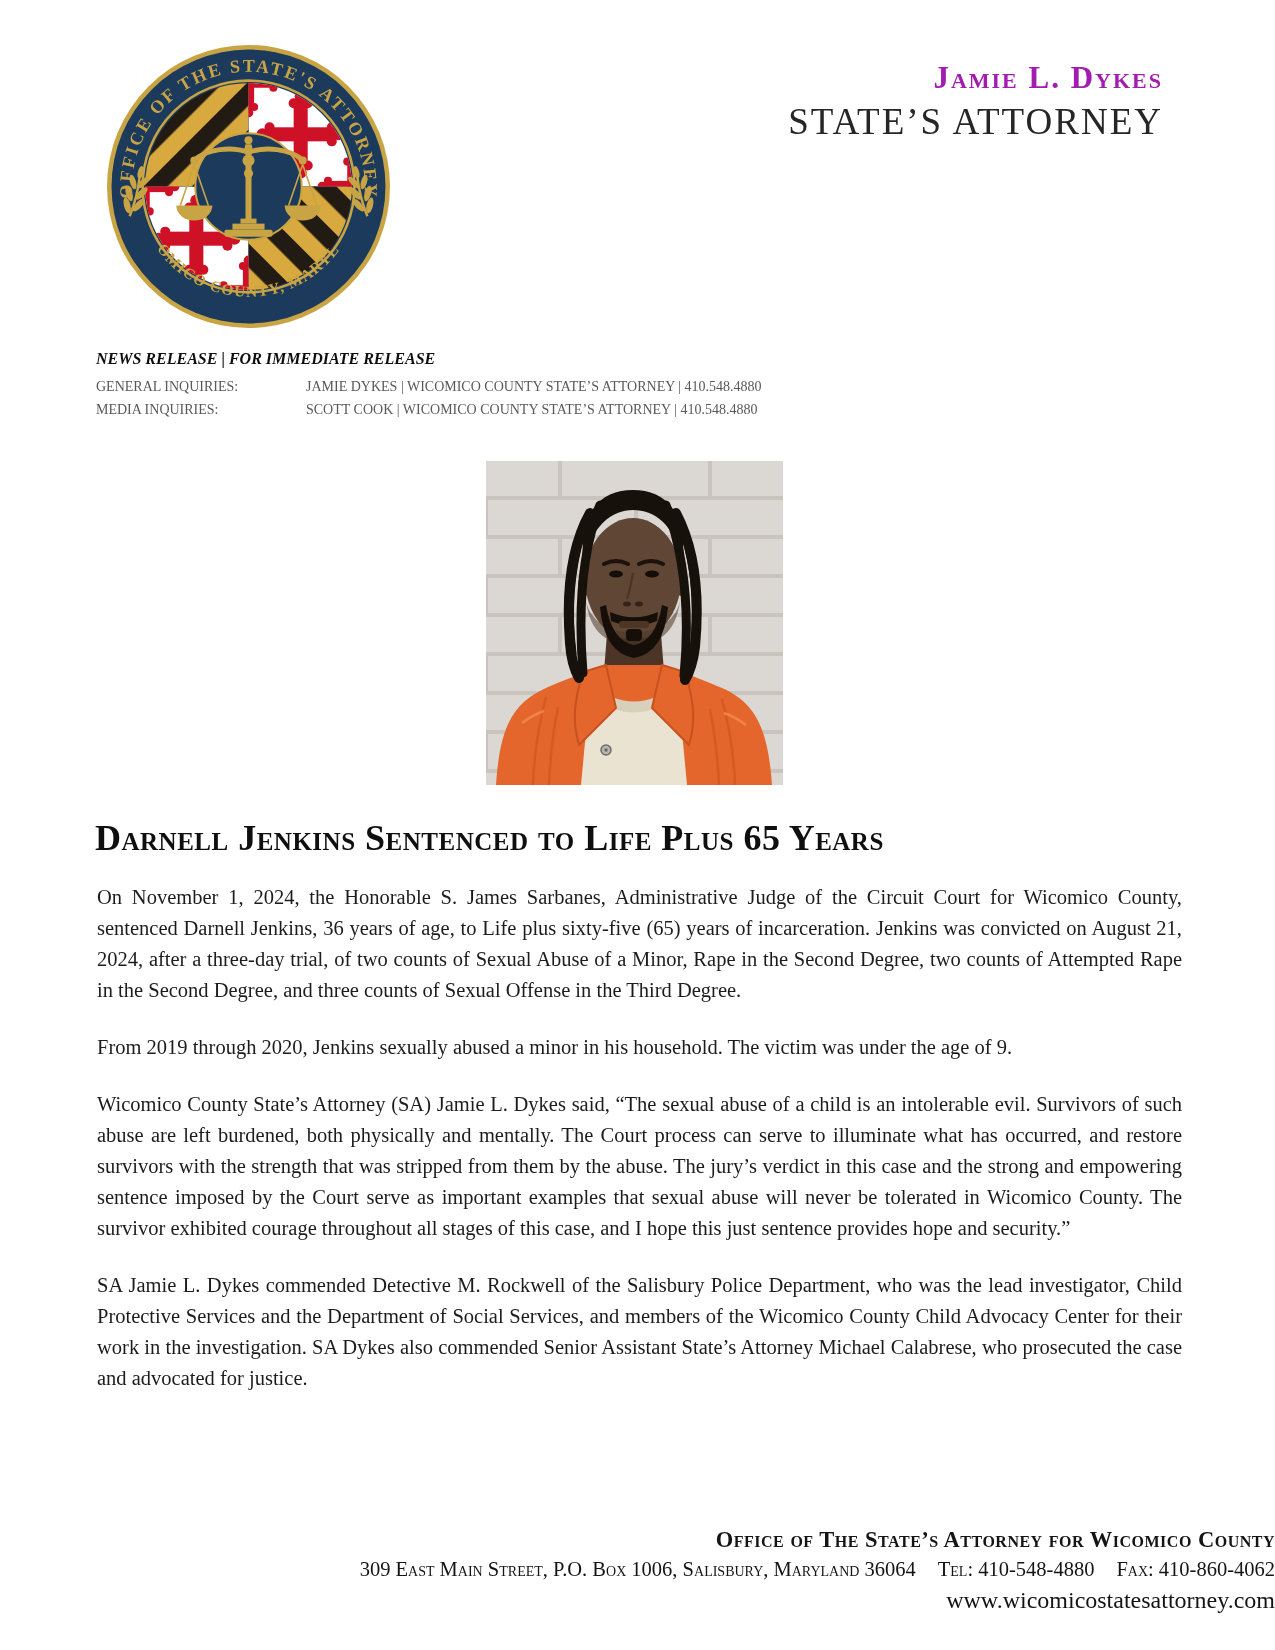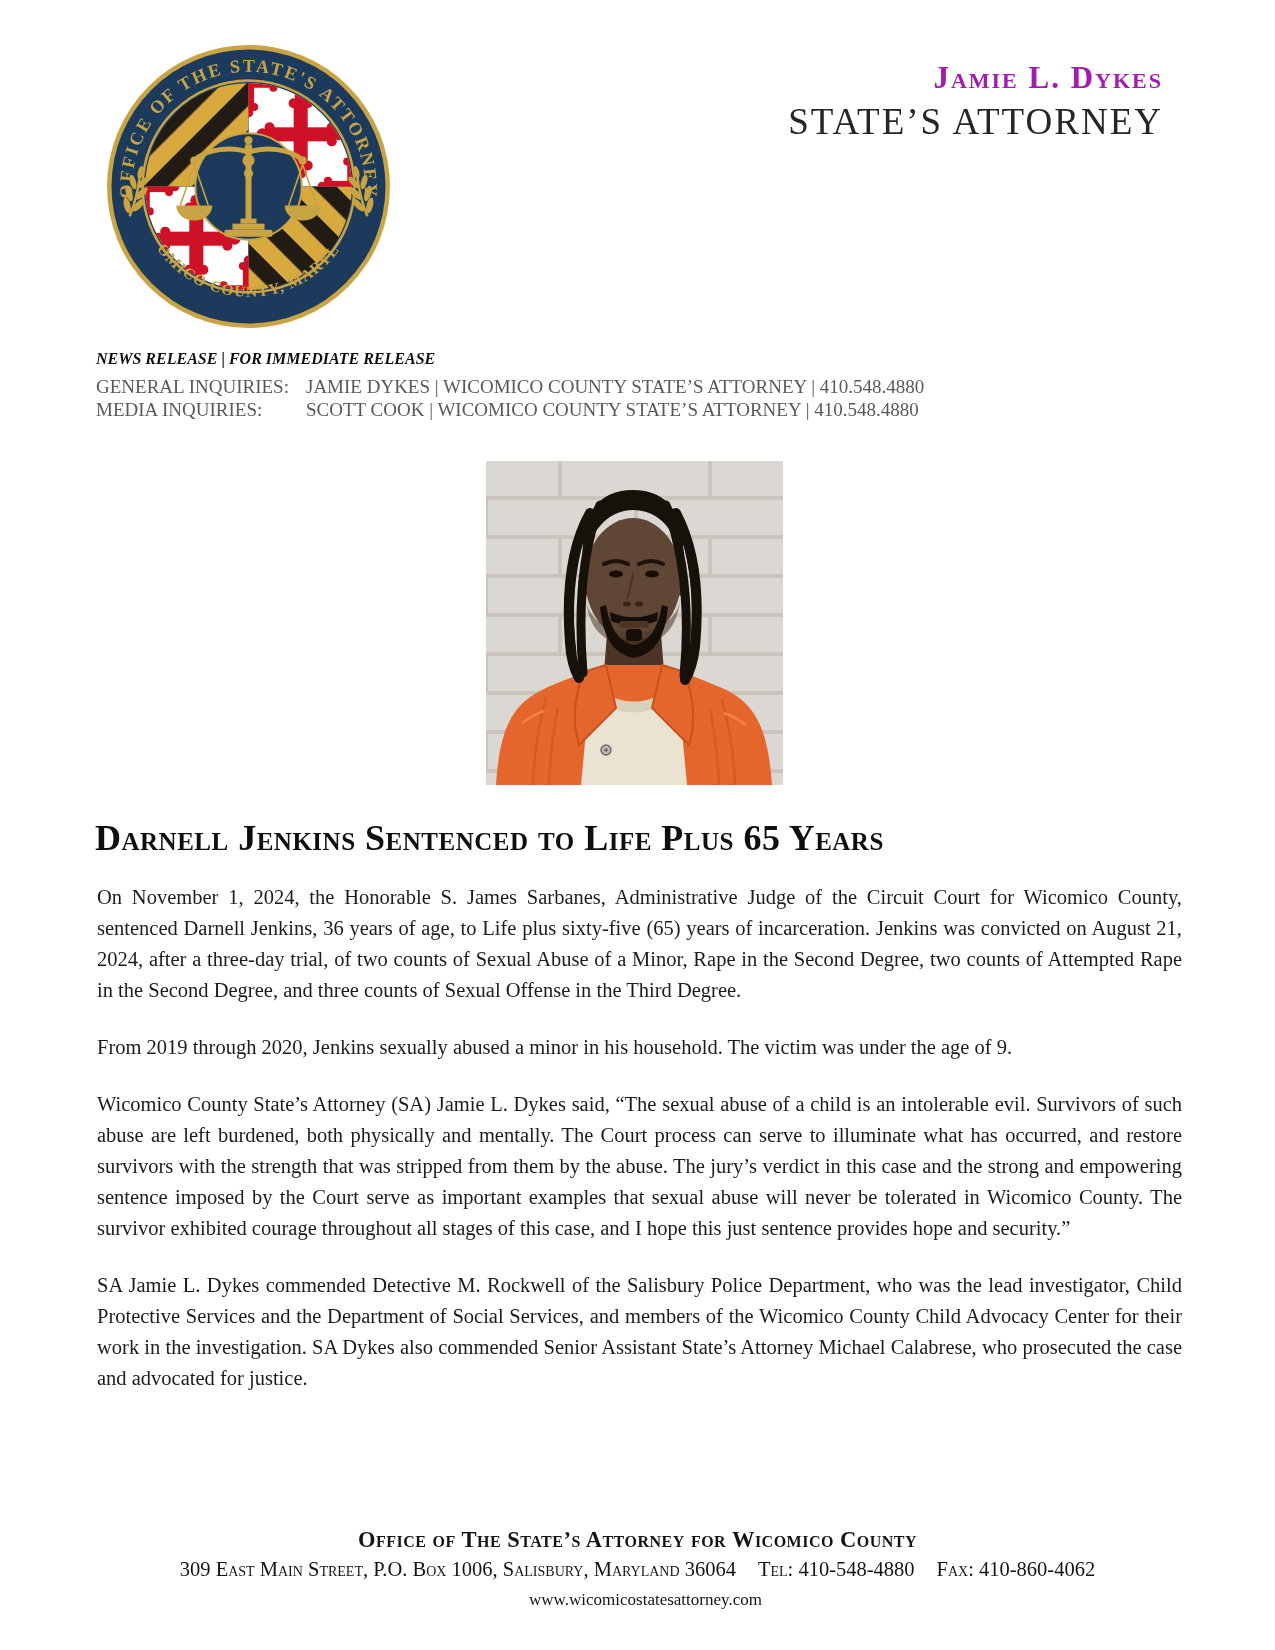--- a/index.html
+++ b/index.html
@@ -15,43 +15,43 @@
   .officer-name {
     font-size:31px; font-weight:bold; font-variant:small-caps;
     letter-spacing:2px; color:#a21caf; line-height:1.15;
   }
   .officer-title {
     font-size:37px; letter-spacing:2px; color:#262626; margin-top:6px; line-height:1.1;
   }
   
   .release { position:absolute; left:96px; top:346px; width:1090px; }
   .release-head { font-size:16px; font-weight:bold; color:#0e0e0e; line-height:26px; margin-bottom:4px;font-style:italic; }
-  .inq { font-size:19px; color:#595959; line-height:22.5px; }
+  .inq { font-size:14px; color:#595959; line-height:22.5px; }
   .inq-label { display:inline-block; min-width:210px; }
   
   .mugshot { position:absolute; left:486px; top:461px; width:297px; height:324px; }
   .mugshot svg { display:block; width:100%; height:100%; }
   
   .headline {
     position:absolute; left:95px; top:816px; width:1085px; text-align:left;
     font-size:36px; font-weight:bold; font-variant:small-caps; color:#0f0f0f;
     letter-spacing:0.5px; line-height:44px;
   }
   
   .bodycopy { position:absolute; left:97px; top:882px; width:1085px;font-family:Liberation Serif, serif; }
   .bodycopy p {
     font-size:20.5px; line-height:31px; text-align:justify; color:#1c1c1c;
   }
   .bodycopy p + p { margin-top:26px; }
   
-  .page-footer { position:absolute; left:0; top:1526px; width:100%; text-align:center; color:#141414; }
+  .page-footer { position:absolute; left:0; top:1526px; width:100%; text-align:right; color:#141414; }
   .footer-office { font-size:22.5px; font-weight:bold; font-variant:small-caps; letter-spacing:0.5px; line-height:27px; }
   .footer-contact { font-size:20.5px; font-variant:small-caps; line-height:29px; margin-top:2px; }
   .footer-contact .gap { display:inline-block; width:22px; }
-  .footer-site { font-size:17px; line-height:28px; margin-top:2px;margin-left:16px; }
+  .footer-site { font-size:24px; line-height:28px; margin-top:2px;margin-left:16px; }
 </style>
 </head>
 <body>
 
 <div class="page">
 
   <div class="seal">
     <svg viewBox="0 0 284 284" aria-hidden="true">
       <defs>
         <pattern id="calvert" width="34" height="34" patternUnits="userSpaceOnUse" patternTransform="rotate(45 142 142)">

